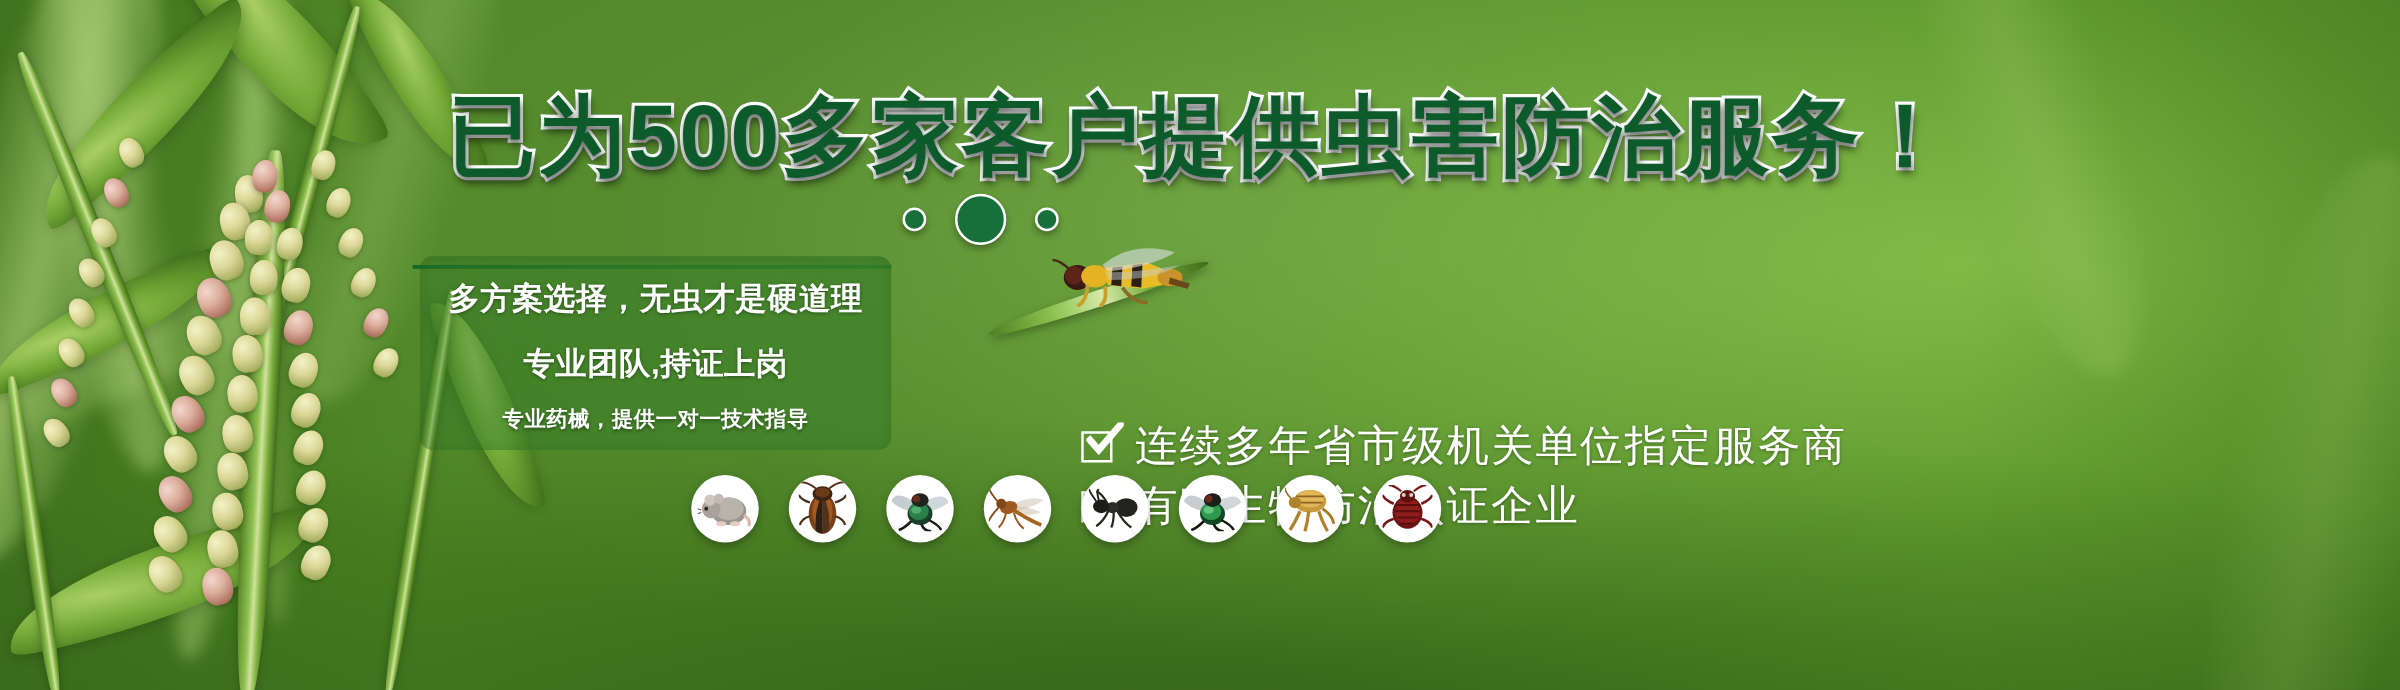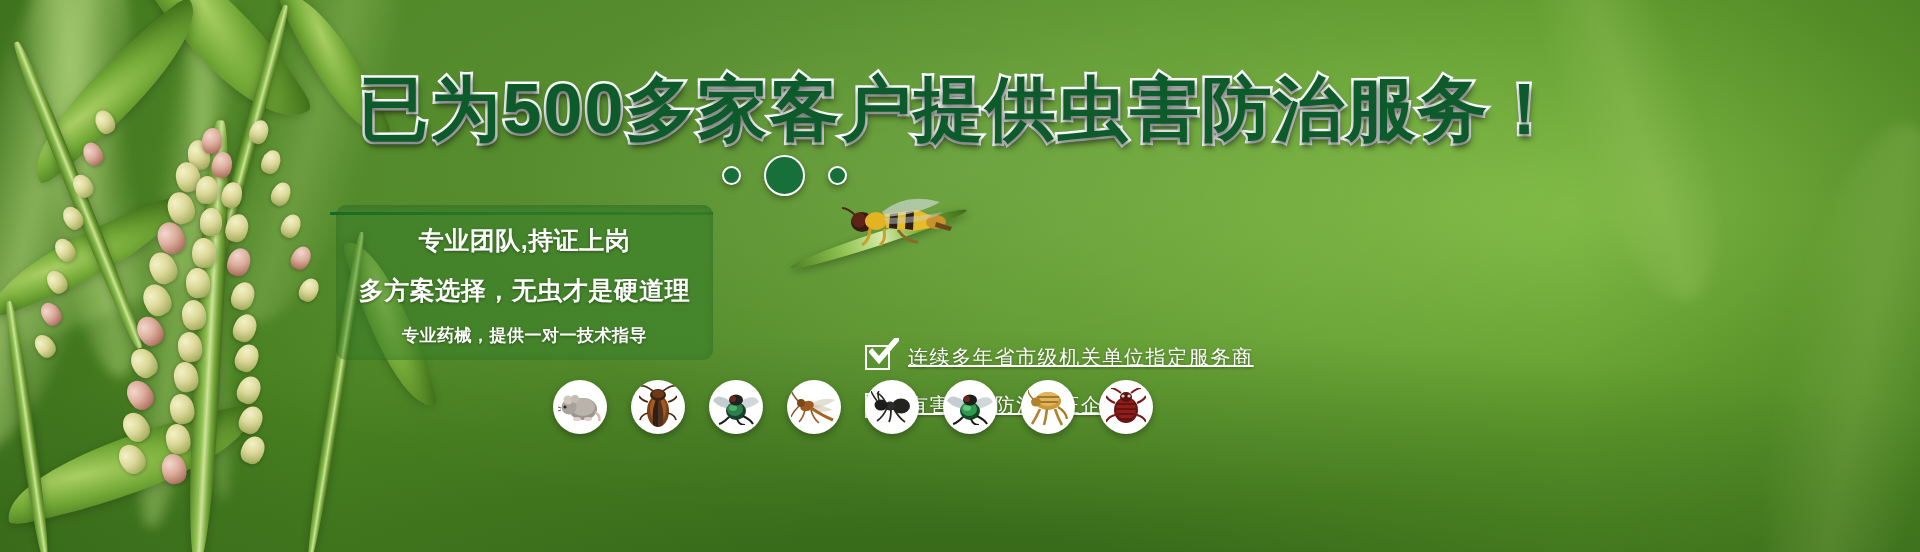--- a/index.html
+++ b/index.html
@@ -156,25 +156,24 @@
     margin-right:18px;
     flex:0 0 auto;
   }
   .check-row .box .tick {
     position:absolute; left:2px; top:-9px;
     width:30px; height:26px;
   }
   .check-row .box .tick svg { display:block; }
   .check-row .txt {
     color:#ffffff;
-    font-size:20px;
+    font-size:34px;
     letter-spacing:1.6px;
     white-space:nowrap;
     text-shadow:0 1px 3px rgba(0,0,0,.35);
-    text-decoration:underline;
   }
 
   
   #fly-blade {
     position:absolute; left:790px; top:235px;
     width:185px; height:60px;
     transform:rotate(-18deg);
     transform-origin:left center;
   }
   #fly-blade .bl {
@@ -285,22 +284,22 @@
   <div id="headline">
     <span class="inner">已为500多家客户提供虫害防治服务！</span>
   </div>
 
   <div id="divider"></div>
   <div class="dot d1"></div>
   <div class="dot d2"></div>
   <div class="dot d3"></div>
 
   <div id="feature-box">
+    <div class="line l2">多方案选择，无虫才是硬道理</div>
     <div class="line l1">专业团队,持证上岗</div>
-    <div class="line l2">多方案选择，无虫才是硬道理</div>
     <div class="line l3">专业药械，提供一对一技术指导</div>
   </div>
 
   <div id="fly-blade">
     <div class="bl"></div>
   </div>
   <div id="insect">
     <svg width="115" height="48" viewBox="0 0 115 48">
       <ellipse cx="22" cy="24" rx="11" ry="10" fill="#3a1a12"></ellipse>
       <ellipse cx="19" cy="22" rx="7" ry="7.5" fill="#5e2418"></ellipse>

